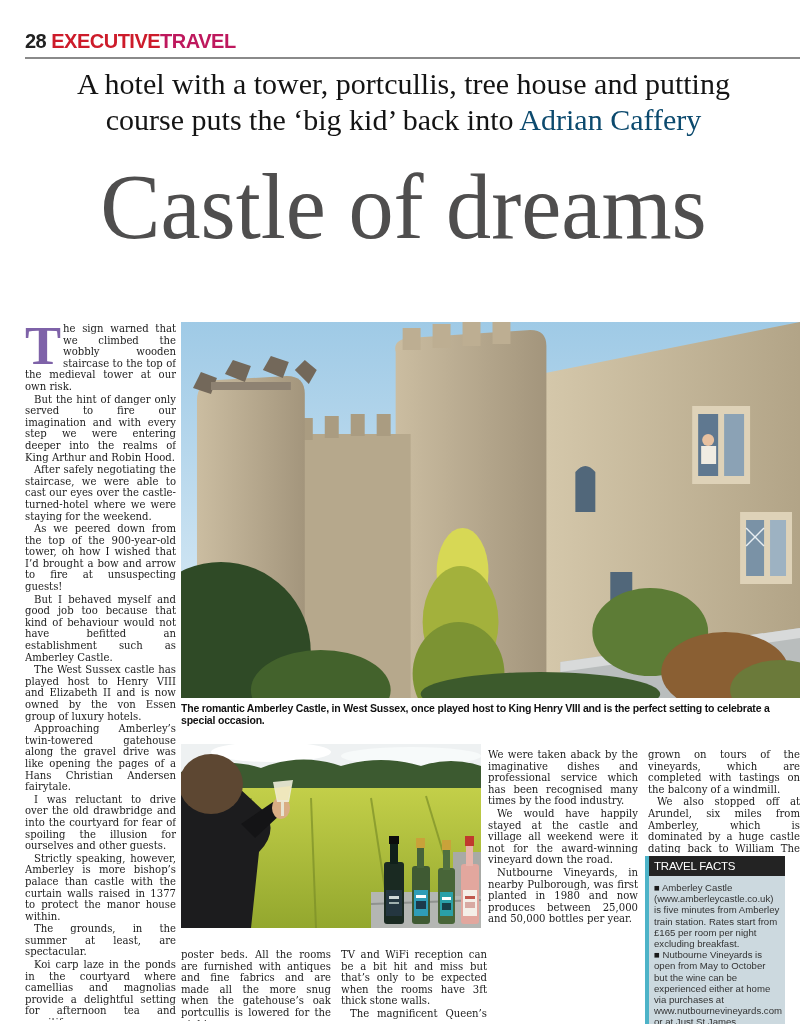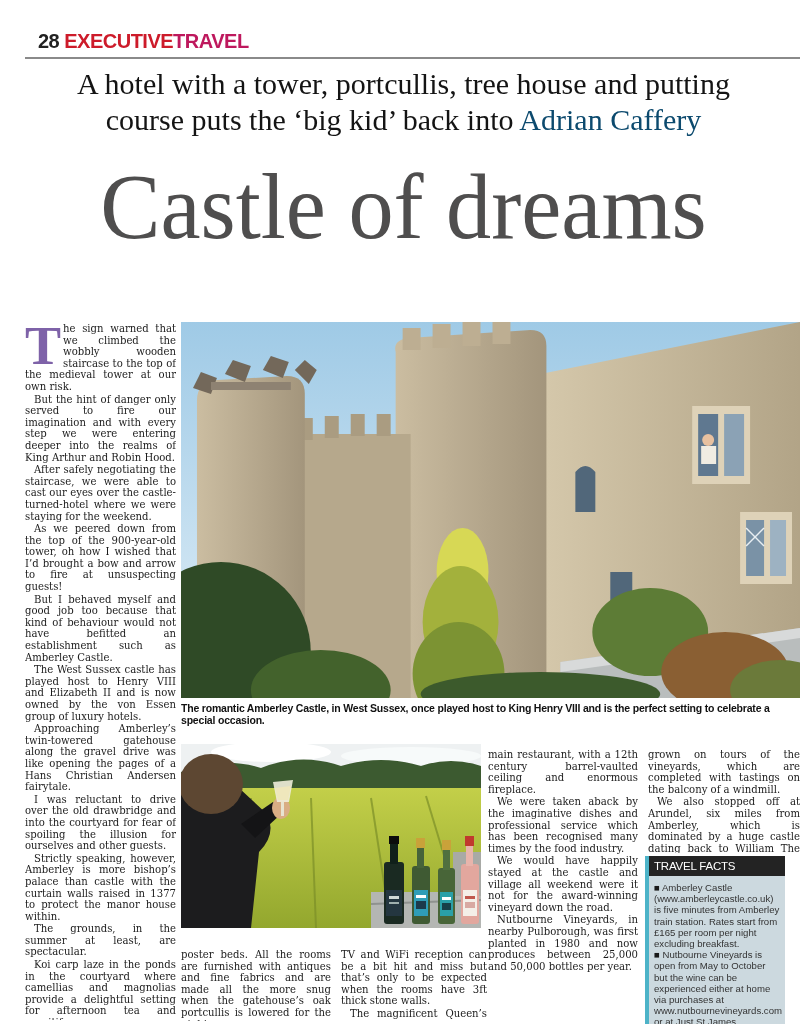--- a/index.html
+++ b/index.html
@@ -1,21 +1,21 @@
 <!DOCTYPE html>
 <html><head>
 <meta charset="utf-8">
 <style>
   html,body{margin:0;padding:0;background:#ffffff;}
   #page{position:relative;width:807px;height:1024px;background:#fff;overflow:hidden;
         font-family:"DejaVu Serif",serif;color:#1b1b1b;}
   
   #masthead{position:absolute;left:25px;top:30px;font-family:"Liberation Sans",sans-serif;
             font-weight:bold;font-size:20px;letter-spacing:-0.5px;white-space:nowrap;}
-  #masthead .pageno{color:#222;margin-right:5px;margin-left:13px;}
+  #masthead .pageno{color:#222;margin-right:5px;}
   #masthead .exec{color:#cd1b2a;}
   #masthead .travel{color:#be185d;}
   #head-rule{position:absolute;left:25px;top:57px;width:775px;height:2px;background:#8a8a8a;}
   
   #standfirst{position:absolute;left:0;top:66px;width:807px;text-align:center;
               font-family:"Liberation Serif",serif;font-size:30px;line-height:36px;color:#141414;}
   #standfirst .byline{color:#0c4a6e;}
   
   #main-title{position:absolute;left:0;top:156px;width:807px;text-align:center;
               font-family:"Liberation Serif",serif;font-size:94px;line-height:100px;
@@ -212,21 +212,20 @@
 
   <div id="col2a" class="col">
     <p>poster beds. All the rooms are furnished with antiques and fine fabrics and are made all the more snug when the gatehouse’s oak portcullis is lowered for the night.</p>
   </div>
   <div id="col2b" class="col">
     <p>TV and WiFi reception can be a bit hit and miss but that’s only to be expected when the rooms have 3ft thick stone walls.</p>
     <p>The magnificent Queen’s Room is the</p>
   </div>
 
   <div id="col3" class="col">
-    <p>main restaurant, with a 12th century barrel-vaulted ceiling and enormous fireplace.</p>
     <p>We were taken aback by the imaginative dishes and professional service which has been recognised many times by the food industry.</p>
     <p>We would have happily stayed at the castle and village all weekend were it not for the award-winning vineyard down the road.</p>
     <p>Nutbourne Vineyards, in nearby Pulborough, was first planted in 1980 and now produces between 25,000 and 50,000 bottles per year.</p>
 
   </div>
 
   <div id="col4" class="col">
     <p>grown on tours of the vineyards, which are completed with tastings on the balcony of a windmill.</p>
     <p>We also stopped off at Arundel, six miles from Amberley, which is dominated by a huge castle dating back to William The Conqueror.</p>
 

